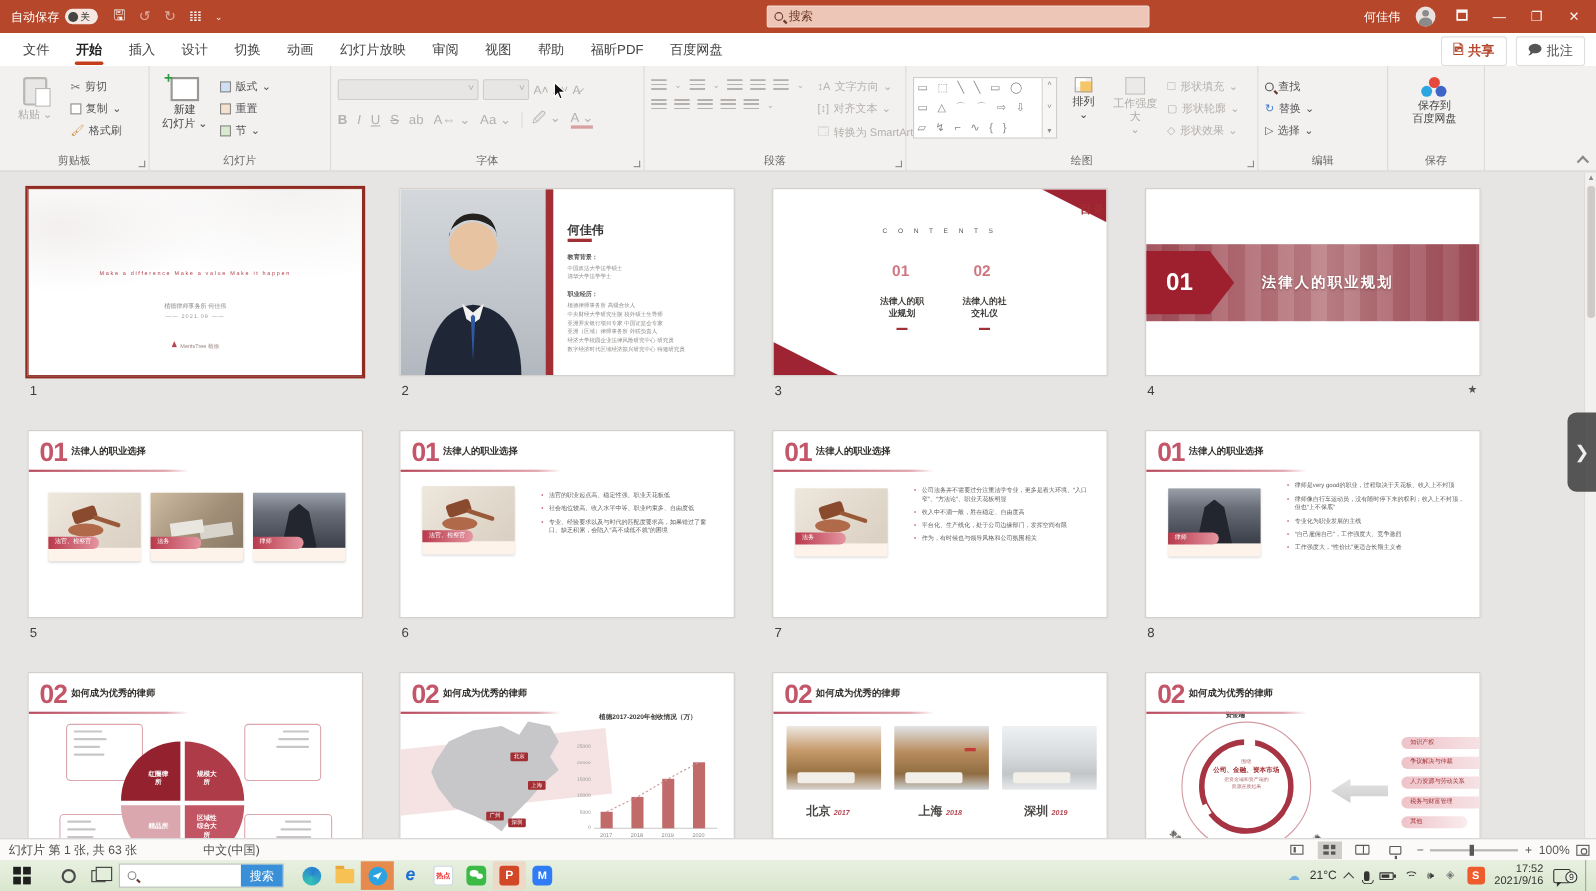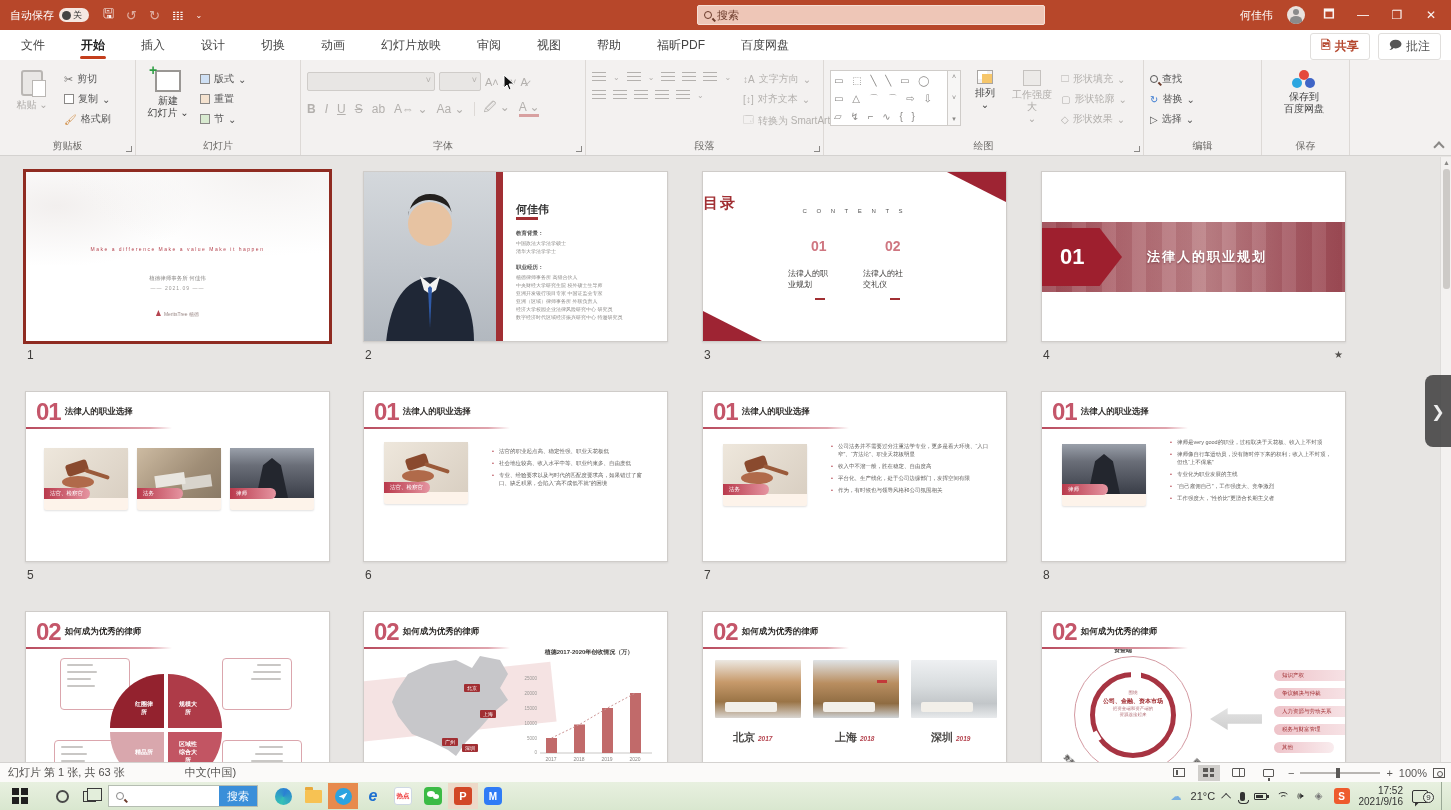--- a/index.html
+++ b/index.html
@@ -23,21 +23,21 @@
   .mag:after{content:"";position:absolute;left:7px;top:7px;width:4px;height:1.5px;background:#6b3a2a;transform:rotate(45deg)}
   .t-right{position:absolute;right:0;top:0;height:30px;display:flex;align-items:center;gap:14px;padding-right:10px}
   .uname{font-size:11px}
   .uavatar{width:18px;height:18px;border-radius:50%;background:#e9e2de;position:relative;overflow:hidden}
   .uavatar:before{content:"";position:absolute;left:6px;top:3px;width:6px;height:6px;border-radius:50%;background:#8b8b8b}
   .uavatar:after{content:"";position:absolute;left:3px;top:10px;width:12px;height:8px;border-radius:50% 50% 0 0;background:#8b8b8b}
   .wbtn{font-size:12px;opacity:.95;width:20px;text-align:center}
 
   
   .mbar{position:absolute;left:0;top:30px;width:100%;height:30px;background:#fff;display:flex;align-items:center}
-  .mtabs{display:flex;align-items:center;margin-left:10px;gap:14px}
+  .mtabs{display:flex;align-items:center;margin-left:10px;gap:2px}
   .mtab{font-size:12px;color:#444;padding:6px 11px;position:relative;white-space:nowrap}
   .mtab.active{font-weight:bold;color:#222}
   .mtab.active:after{content:"";position:absolute;left:10px;right:10px;bottom:1px;height:3px;background:#c43e1c;border-radius:2px}
   .mright{position:absolute;right:10px;top:33px;display:flex;gap:8px}
   .mbtn{font-size:12px;border:1px solid #e0dedc;border-radius:3px;padding:2px 10px;display:flex;gap:4px;align-items:center;background:#fff}
   .mbtn.share{color:#b5472e;font-weight:bold}
   .mbtn.comm{color:#555}
   .cursor{position:absolute;left:503px;top:44px;z-index:50}
 
   
@@ -96,24 +96,24 @@
   .s2-photo{position:absolute;left:0;top:0;width:132px;height:100%;background:linear-gradient(180deg,#d4d8dc 0%,#c2c7cd 55%,#b2b8bf 100%)}
   .s2-stripe{position:absolute;left:132px;top:0;width:7px;height:100%;background:#a12f33}
   .s2-name{position:absolute;left:152px;top:30px;font-size:11px;font-weight:bold;color:#333}
   .s2-bar{position:absolute;left:152px;top:45px;width:22px;height:3px;background:#a12f33}
   .s2-sec{position:absolute;left:152px;font-size:5.5px;font-weight:bold;color:#555}
   .s2-line{position:absolute;left:152px;font-size:5px;color:#8d8b89;white-space:nowrap}
 
   
   .s3-tr{position:absolute;right:0;top:0;width:72px;height:30px;background:#9e2433;clip-path:polygon(18% 0,100% 0,100% 100%)}
   .s3-bl{position:absolute;left:0;bottom:0;width:72px;height:30px;background:#9e2433;clip-path:polygon(0 0,82% 100%,0 100%)}
-  .s3-t{position:absolute;top:22px;width:100%;text-align:left;font-size:15px;font-weight:bold;color:#a12f33;letter-spacing:2px}
+  .s3-t{position:absolute;top:12px;width:100%;text-align:right;font-size:10px;font-weight:bold;color:#a12f33;letter-spacing:2px}
   .s3-c{position:absolute;top:36px;width:100%;text-align:center;font-size:6px;color:#555;letter-spacing:4px}
   .s3-num{position:absolute;top:66px;font-size:14px;color:#cf7680;font-weight:bold}
-  .s3-lb{position:absolute;top:96px;font-size:8px;font-weight:normal;color:#3c3a38;white-space:pre-line;line-height:11px}
+  .s3-lb{position:absolute;top:96px;font-size:8px;font-weight:bold;color:#3c3a38;text-align:center;white-space:pre-line;line-height:11px}
   .s3-dash{position:absolute;top:126px;width:10px;height:2px;background:#a12f33}
 
   
   .s4-band{position:absolute;left:0;top:50px;width:100%;height:70px;background:linear-gradient(90deg,#9c4a54 0%,#b06a72 25%,#bd8489 55%,#a85f68 80%,#9c4a54 100%)}
   .s4-band:after{content:"";position:absolute;inset:0;background:repeating-linear-gradient(90deg,rgba(255,255,255,.07) 0 14px,rgba(120,40,50,.10) 14px 30px)}
   .s4-arrow{position:absolute;left:0;top:56px;width:80px;height:58px;background:#9e1f2e;clip-path:polygon(0 0,72% 0,100% 50%,72% 100%,0 100%);display:flex;align-items:center;z-index:2}
   .s4-num{color:#fff;font-size:22px;font-weight:bold;margin-left:18px}
   .s4-title{position:absolute;left:105px;top:76px;color:#fff;font-size:13px;font-weight:bold;letter-spacing:2px;z-index:2;text-shadow:0 1px 2px rgba(80,20,25,.5)}
 
   

